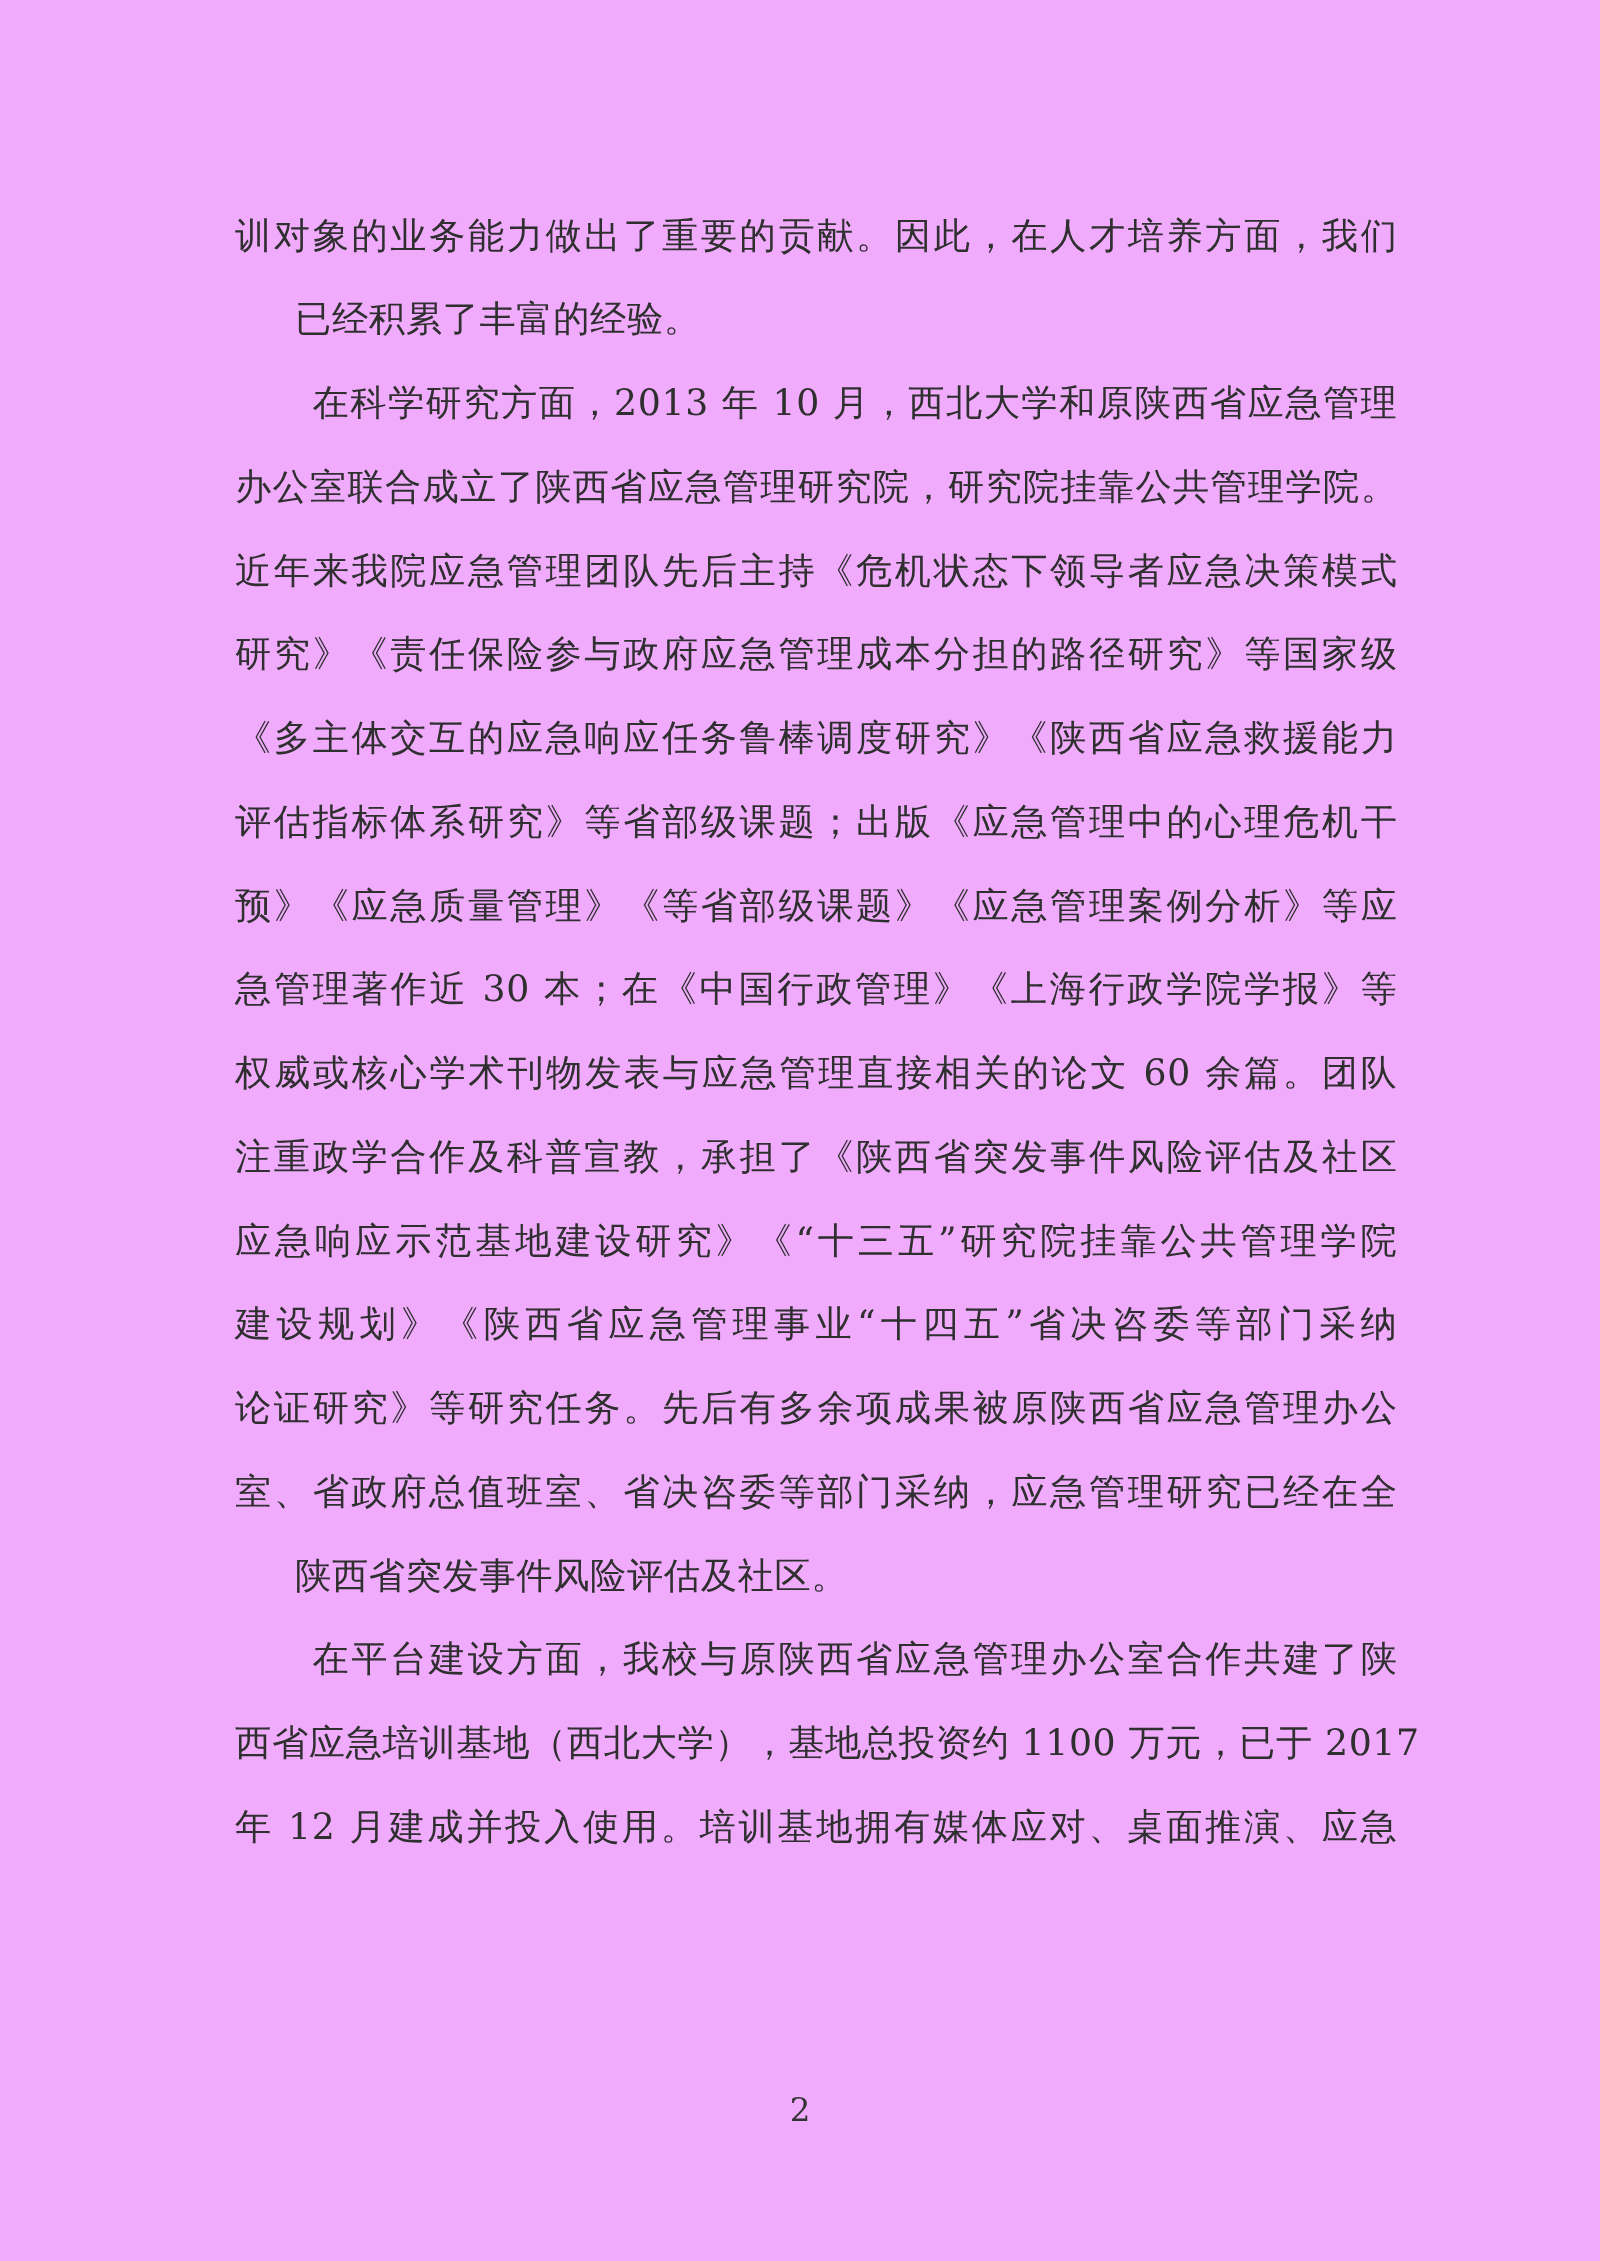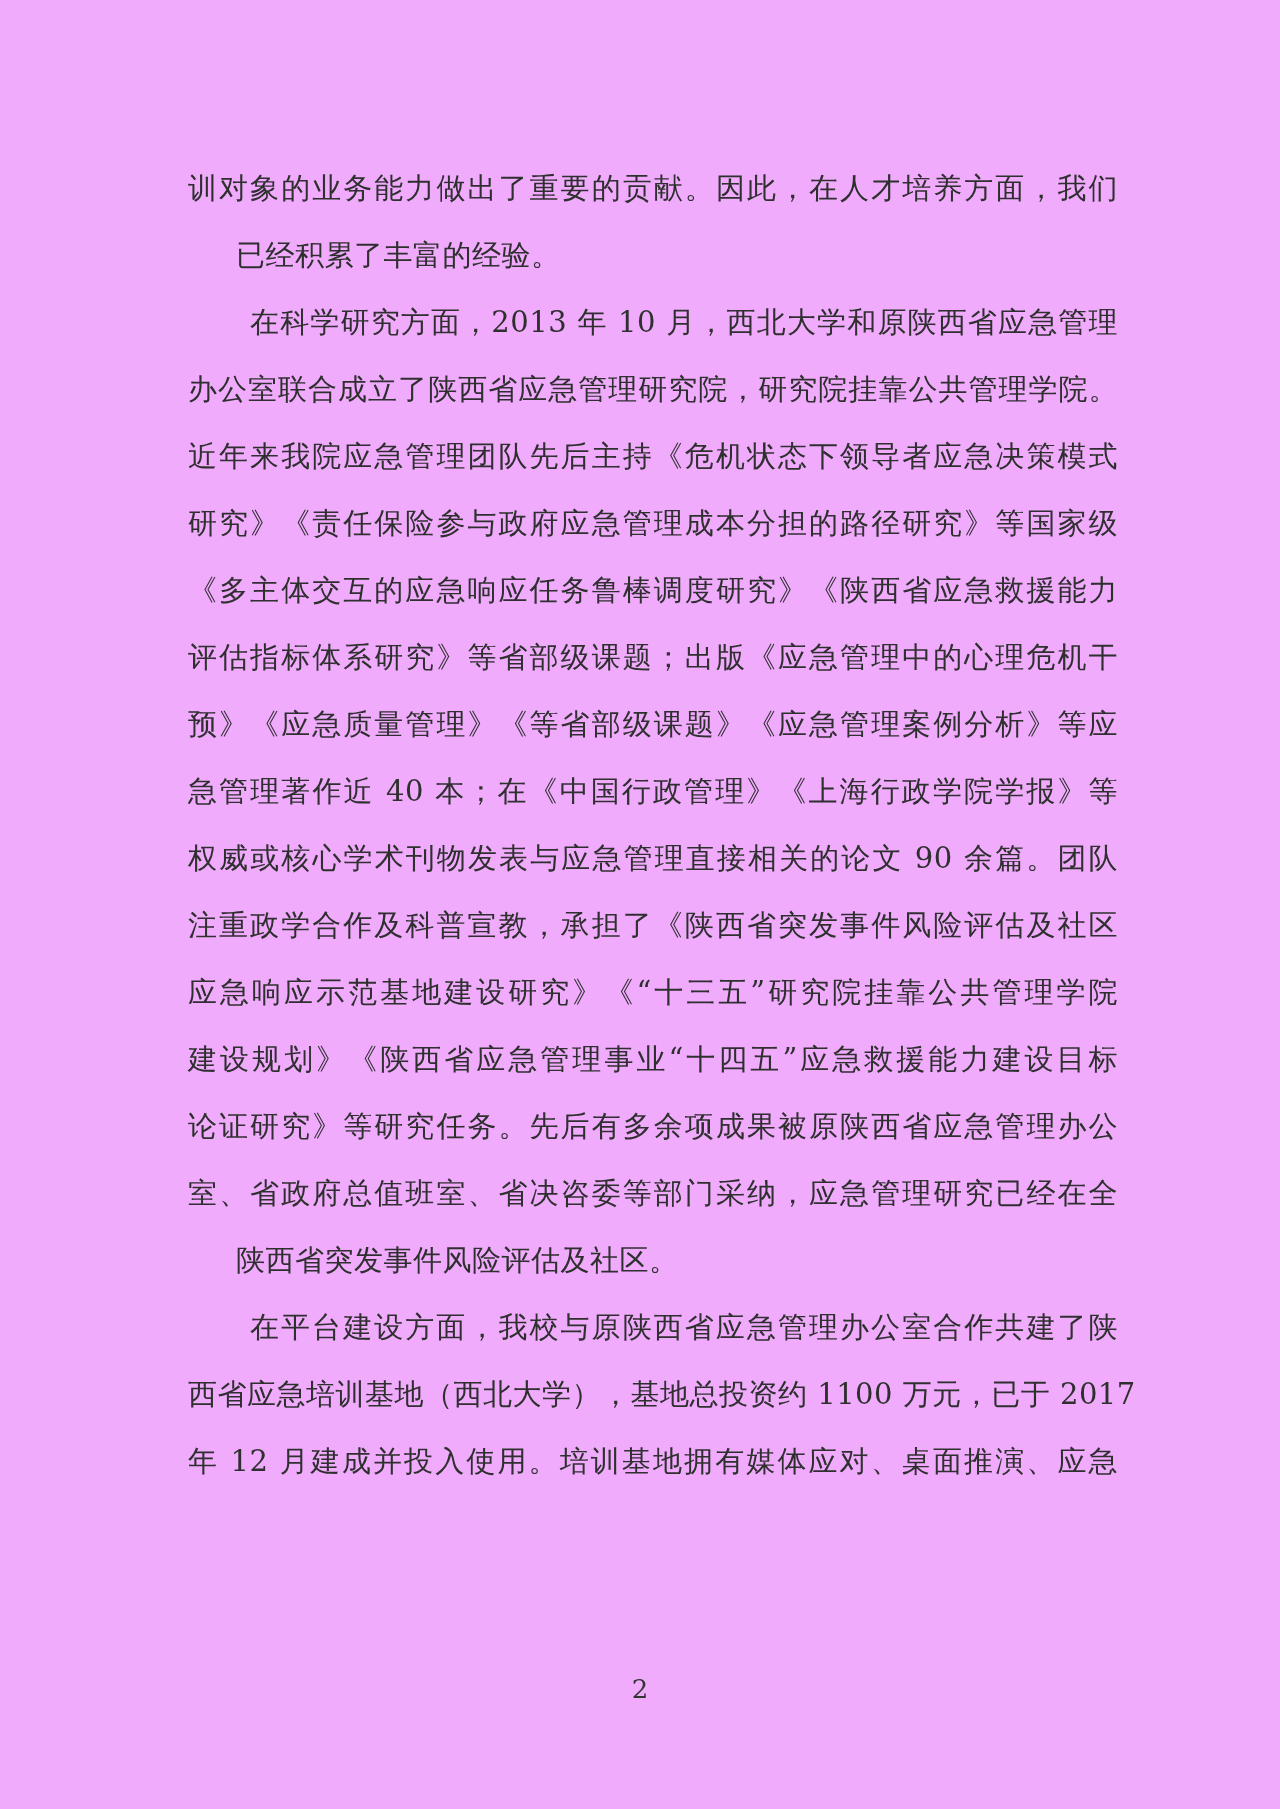--- a/index.html
+++ b/index.html
@@ -58,25 +58,25 @@
   <main class="doc-body">
       <div class="line">训对象的业务能力做出了重要的贡献。因此，在人才培养方面，我们</div>
       <div class="line para-end">已经积累了丰富的经验。</div>
       <div class="line indent">在科学研究方面，2013 年 10 月，西北大学和原陕西省应急管理</div>
       <div class="line">办公室联合成立了陕西省应急管理研究院，研究院挂靠公共管理学院。</div>
       <div class="line">近年来我院应急管理团队先后主持《危机状态下领导者应急决策模式</div>
       <div class="line">研究》《责任保险参与政府应急管理成本分担的路径研究》等国家级</div>
       <div class="line">《多主体交互的应急响应任务鲁棒调度研究》《陕西省应急救援能力</div>
       <div class="line">评估指标体系研究》等省部级课题；出版《应急管理中的心理危机干</div>
       <div class="line">预》《应急质量管理》《等省部级课题》《应急管理案例分析》等应</div>
-      <div class="line">急管理著作近 40 本；在《中国行政管理》《上海行政学院学报》等</div>
-      <div class="line">权威或核心学术刊物发表与应急管理直接相关的论文 90 余篇。团队</div>
+      <div class="line">急管理著作近 30 本；在《中国行政管理》《上海行政学院学报》等</div>
+      <div class="line">权威或核心学术刊物发表与应急管理直接相关的论文 60 余篇。团队</div>
       <div class="line">注重政学合作及科普宣教，承担了《陕西省突发事件风险评估及社区</div>
       <div class="line">应急响应示范基地建设研究》《“十三五”研究院挂靠公共管理学院</div>
-      <div class="line">建设规划》《陕西省应急管理事业“十四五”应急救援能力建设目标</div>
+      <div class="line">建设规划》《陕西省应急管理事业“十四五”省决咨委等部门采纳</div>
       <div class="line">论证研究》等研究任务。先后有多余项成果被原陕西省应急管理办公</div>
       <div class="line">室、省政府总值班室、省决咨委等部门采纳，应急管理研究已经在全</div>
       <div class="line para-end">陕西省突发事件风险评估及社区。</div>
       <div class="line indent">在平台建设方面，我校与原陕西省应急管理办公室合作共建了陕</div>
       <div class="line">西省应急培训基地（西北大学），基地总投资约 1100 万元，已于 2017</div>
       <div class="line">年 12 月建成并投入使用。培训基地拥有媒体应对、桌面推演、应急</div>
     </main>
   <div class="footer">
     <span>2</span>
   </div>

